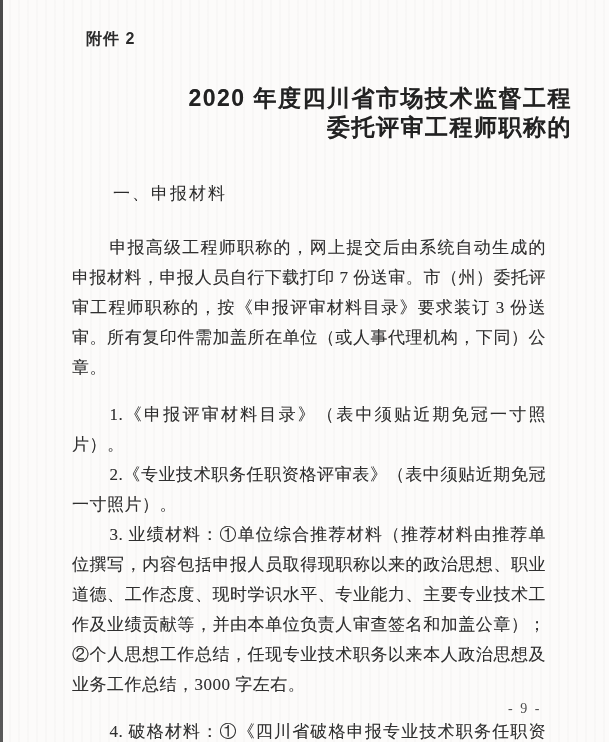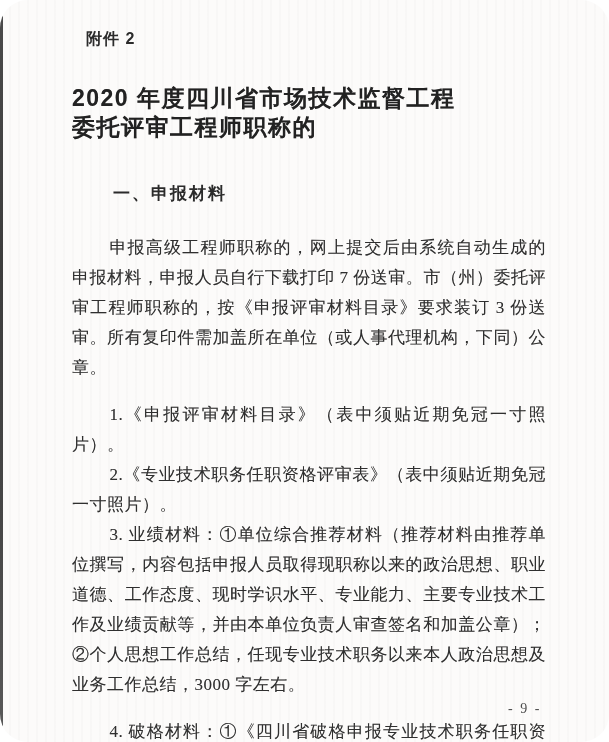--- a/index.html
+++ b/index.html
@@ -13,21 +13,20 @@
     width: 609px;
     height: 742px;
     overflow: hidden;
     background-color: #fcfbfa;
     background-image: repeating-linear-gradient(
       90deg,
       rgba(140,140,140,0.035) 0px, rgba(140,140,140,0.035) 2px,
       rgba(255,255,255,0) 2px, rgba(255,255,255,0) 9px
     );
     color: #2f2f2f;
-    border-radius: 28px;
   }
   .scan-edge {
     position: absolute;
     left: 0;
     top: 0;
     width: 3px;
     height: 742px;
     background: linear-gradient(180deg, #4c4c4c 0%, #3d3d3d 35%, #474747 70%, #5a5a5a 100%);
   }
   .attachment-label {
@@ -38,36 +37,36 @@
     font-size: 16px;
     font-weight: 600;
     letter-spacing: 1px;
     color: #2b2b2b;
   }
   .doc-title {
     position: absolute;
     left: 72px;
     top: 84px;
     width: 500px;
-    text-align: left;
+    text-align: right;
     font-family: "Liberation Sans", "DejaVu Sans", sans-serif;
     font-size: 23px;
     line-height: 29px;
     font-weight: 700;
     letter-spacing: 1.5px;
     color: #222222;
     text-shadow: 0 0 0.5px rgba(0,0,0,0.35);
   }
   .section-heading {
     position: absolute;
     left: 113px;
     top: 182px;
     font-family: "Liberation Sans", "DejaVu Sans", sans-serif;
     font-size: 17px;
-    font-weight: 700;
+    font-weight: 400;
     letter-spacing: 2px;
     color: #2b2b2b;
   }
   .subsection-heading {
     position: absolute;
     left: 92px;
     top: 209px;
     font-size: 17px;
     font-weight: 700;
     letter-spacing: 2px;

